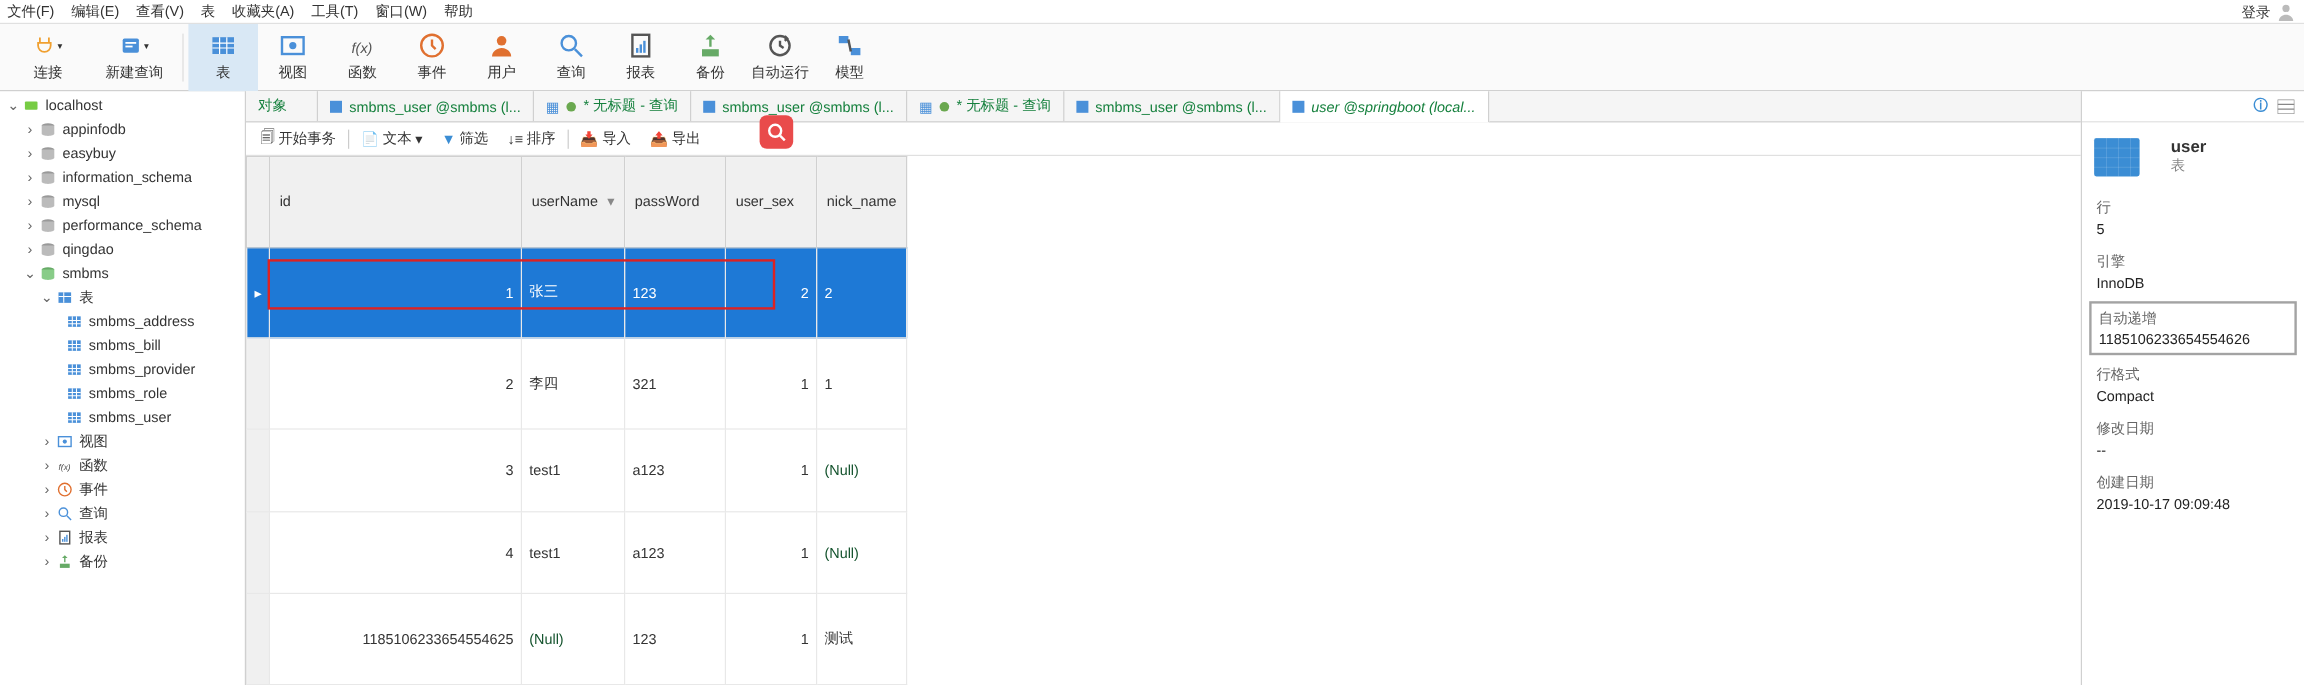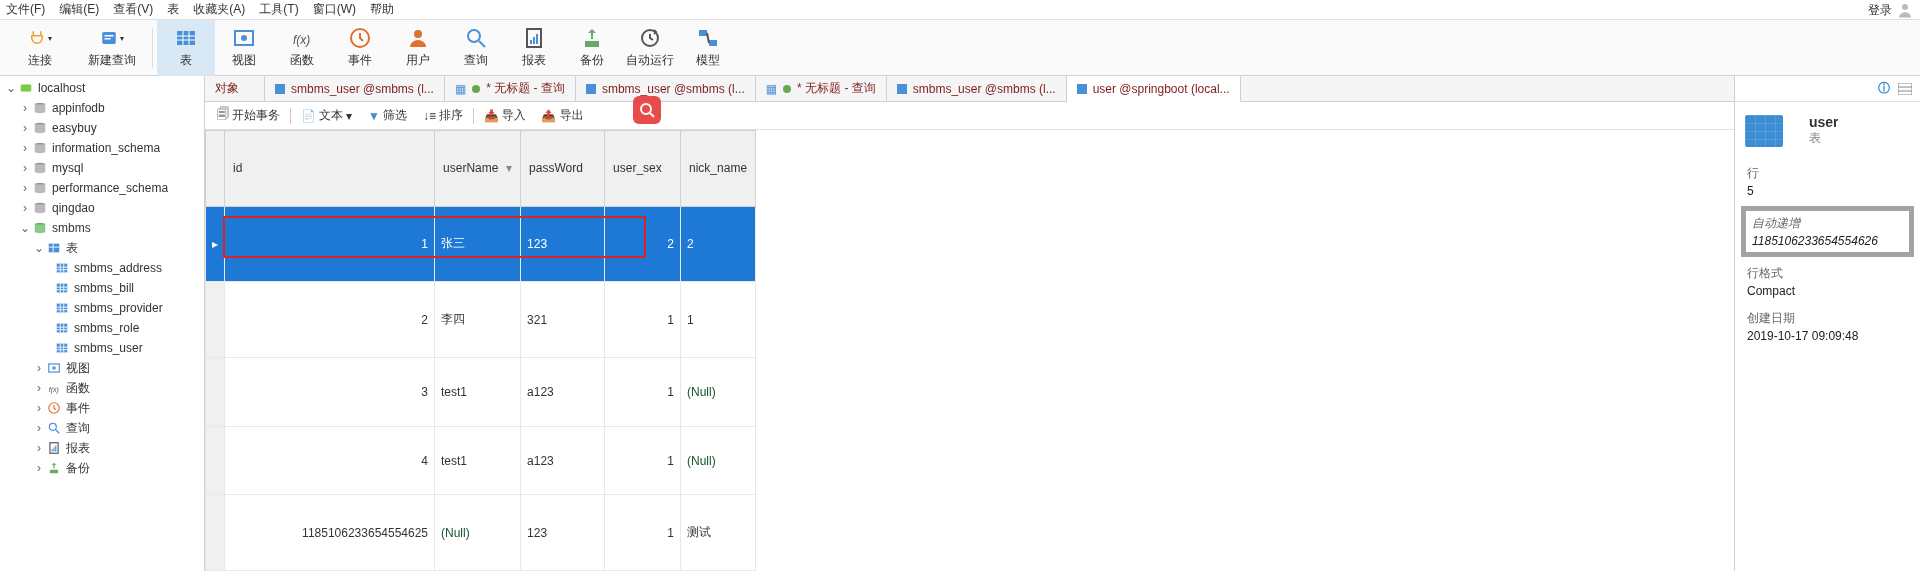--- a/index.html
+++ b/index.html
@@ -19,24 +19,24 @@
 .workspace { display: flex; height: 495px; }
 .sidebar { width: 205px; border-right: 1px solid #d0d0d0; overflow-y: auto; padding-top: 2px; }
 .tree-row { display: flex; align-items: center; height: 20px; padding-left: 4px; cursor: default; white-space: nowrap; }
 .tree-row .tw { width: 14px; display: inline-flex; justify-content: center; color: #666; }
 .tree-row .ti { width: 16px; height: 16px; margin-right: 4px; display: inline-flex; align-items: center; justify-content: center; }
 .ind1 { padding-left: 18px; } .ind2 { padding-left: 32px; } .ind3 { padding-left: 40px; }
 
 .main { flex: 1; display: flex; flex-direction: column; }
 .tabs { height: 26px; display: flex; align-items: stretch; border-bottom: 1px solid #d0d0d0; background: #f5f5f5; }
 .tab { display: flex; align-items: center; gap: 6px; padding: 0 10px; border-right: 1px solid #d0d0d0; cursor: pointer; min-width: 60px; max-width: 190px; overflow: hidden; }
-.tab.active { background: #fff; border-bottom: 1px solid #fff; margin-bottom: -1px; }
+.tab.active { background: #fff; border-bottom: 1px solid #fff; margin-bottom: -1px; font-style: italic; }
 .tab .dot { width: 8px; height: 8px; border-radius: 50%; background: #6aa84f; flex-shrink: 0; }
 .tab .sq { width: 10px; height: 10px; background: #4a90d9; flex-shrink: 0; }
-.tab .txt { white-space: nowrap; overflow: hidden; text-overflow: ellipsis; color: #7f1d1d; }
+.tab .txt { white-space: nowrap; overflow: hidden; text-overflow: ellipsis; color: #15803d; }
 
 .subtoolbar { height: 28px; display: flex; align-items: center; gap: 4px; padding: 0 6px; border-bottom: 1px solid #e0e0e0; position: relative; }
 .sbtn { display: flex; align-items: center; gap: 3px; padding: 2px 6px; cursor: pointer; border-radius: 2px; }
 .ssep { width: 1px; height: 16px; background: #ccc; }
 .hl { position: absolute; left: 428px; top: -6px; width: 28px; height: 28px; background: #e94b4b; border-radius: 6px; display: flex; align-items: center; justify-content: center; }
 
 .gridwrap { flex: 1; overflow: auto; display: flex; }
 .grid { border-collapse: collapse; }
 .grid th { background: #f0f0f0; border: 1px solid #d0d0d0; padding: 3px 8px; text-align: left; font-weight: normal; height: 22px; position: relative; }
 .grid td { border: 1px solid #e8e8e8; padding: 2px 6px; height: 20px; }
@@ -49,21 +49,21 @@
 .rightpane { width: 186px; border-left: 1px solid #d0d0d0; display: flex; flex-direction: column; }
 .rp-icons { height: 26px; display: flex; justify-content: flex-end; align-items: center; gap: 8px; padding: 0 8px; border-bottom: 1px solid #e0e0e0; }
 .rp-head { display: flex; align-items: center; gap: 26px; padding: 12px 10px; }
 .rp-head .big { width: 38px; height: 32px; background: #3b8dd4; border-radius: 2px; position: relative; }
 .rp-head .big::before { content: ""; position: absolute; inset: 0; background: linear-gradient(#fff2 1px, transparent 1px) 0 0/100% 8px, linear-gradient(90deg, #fff2 1px, transparent 1px) 0 0/10px 100%; }
 .rp-title { font-size: 14px; font-weight: bold; }
 .rp-sub { color: #888; }
 .rp-sec { padding: 6px 12px; }
 .rp-lbl { color: #666; margin-bottom: 2px; }
 .rp-val { color: #222; }
-.rp-box { border: 5px solid #a3a3a3; margin: 2px 6px; padding: 4px 6px; font-style: italic; }
+.rp-box { border: 2px solid #a3a3a3; margin: 2px 6px; padding: 4px 6px; }
 
 svg { display: block; }
 </style>
 </head>
 <body>
 
 <div class="menubar">
     <span>文件(F)</span>
     <span>编辑(E)</span>
     <span>查看(V)</span>
@@ -554,26 +554,34 @@
       <div class="big"></div>
       <div>
         <div class="rp-title">user</div>
         <div class="rp-sub">表</div>
       </div>
     </div>
     <div class="rp-sec">
         <div class="rp-lbl">行</div>
         <div class="rp-val">5</div>
       </div>
+    <div class="rp-sec">
+        <div class="rp-lbl">引擎</div>
+        <div class="rp-val">InnoDB</div>
+      </div>
     <div class="rp-box">
       <div class="rp-lbl">自动递增</div>
       <div class="rp-val">1185106233654554626</div>
     </div>
     <div class="rp-sec">
         <div class="rp-lbl">行格式</div>
         <div class="rp-val">Compact</div>
       </div>
     <div class="rp-sec">
+        <div class="rp-lbl">修改日期</div>
+        <div class="rp-val">--</div>
+      </div>
+    <div class="rp-sec">
         <div class="rp-lbl">创建日期</div>
         <div class="rp-val">2019-10-17 09:09:48</div>
       </div>
   </div>
 </div>
 
 </body></html>

